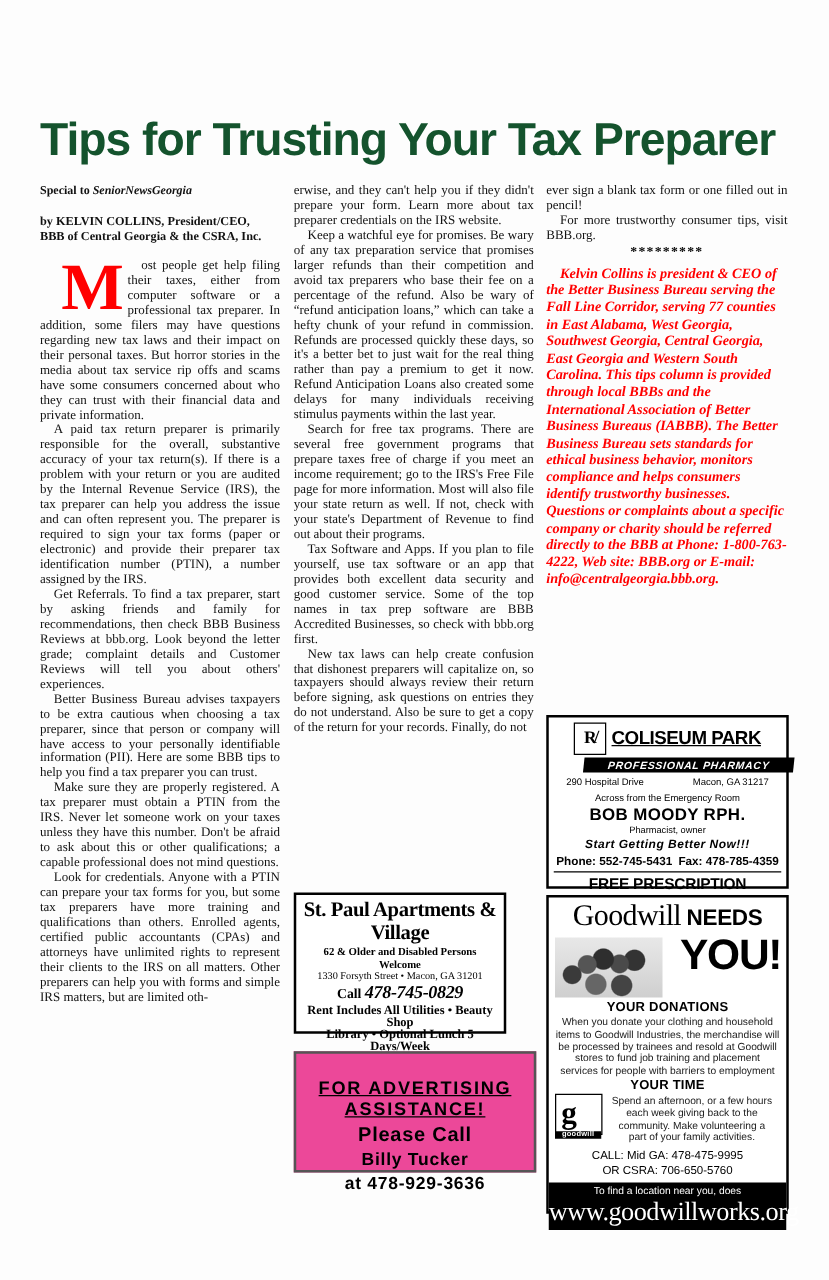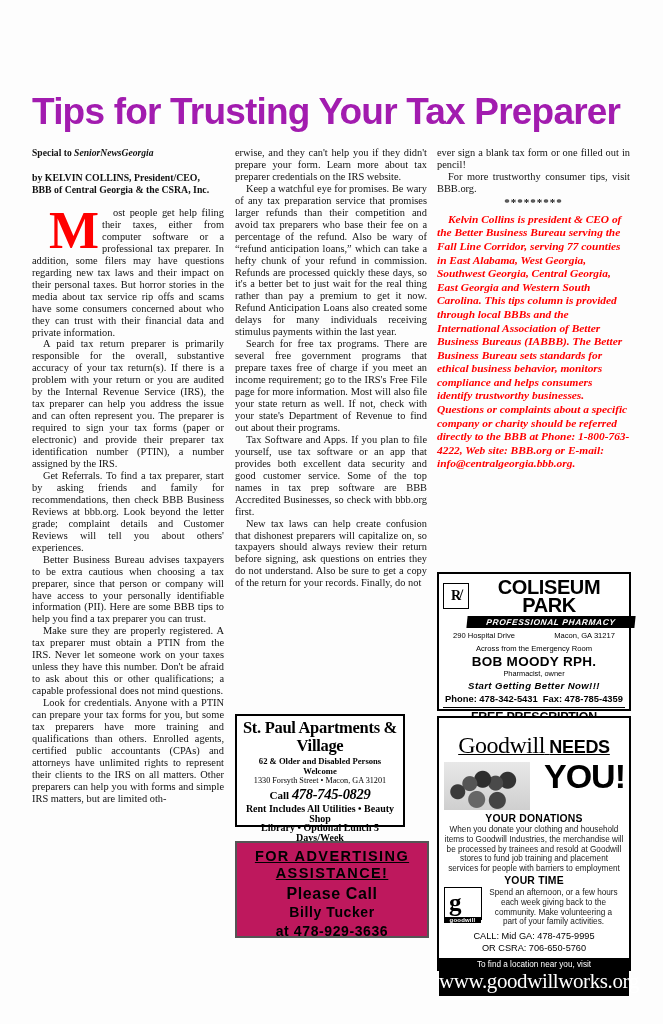--- a/index.html
+++ b/index.html
@@ -27,21 +27,21 @@
   .headline {
     position: absolute;
     left: 32px;
     top: 92px;
     width: 600px;
     font-family: "Liberation Sans", sans-serif;
     font-weight: bold;
     font-size: 37px;
     line-height: 40px;
     letter-spacing: -0.8px;
-    color: #a21caf;
+    color: #14532d;
     white-space: nowrap;
   }
 
   
   .col {
     position: absolute;
     top: 147px;
     font-size: 10.4px;
     line-height: 11.95px;
     text-align: justify;
@@ -133,23 +133,24 @@
     width: 24px; height: 24px;
     border: 1.6px solid #000;
     display: flex; align-items: center; justify-content: center;
     font-family: "Liberation Serif", serif;
     font-weight: bold;
     font-size: 14px;
     flex: none;
   }
   .col-name {
     font-weight: bold;
-    font-size: 20px;
+    font-size: 15px;
     letter-spacing: -0.4px;
     line-height: 18px;
+    text-decoration: underline;
   }
   .col-sub {
     background: #000;
     color: #fff;
     font-weight: bold;
     font-size: 8.4px;
     letter-spacing: 0.6px;
     padding: 1px 8px;
     margin: 2px auto 3px 24px;
     width: 152px;
@@ -241,25 +242,25 @@
   .icon-access, .icon-eho {
     width: 13px; height: 13px;
     flex: none;
   }
 
   
   #ad-advertising {
     left: 235px; top: 841px;
     width: 194px; height: 97px;
     border: 2px solid #555;
-    background: #be185d;
+    background: #ec4899;
     text-align: center;
     font-family: "Liberation Sans", sans-serif;
     font-weight: bold;
-    padding-top: 5px;
+    padding-top: 20px;
     box-sizing: border-box;
   }
   .adv-l1, .adv-l2 {
     font-size: 14.5px;
     line-height: 17px;
     letter-spacing: 1.4px;
     text-decoration: underline;
   }
   .adv-l3 { font-size: 16px; line-height: 19px; letter-spacing: 0.6px; margin-top: 2px;}
   .adv-l4 { font-size: 14px; line-height: 19px; letter-spacing: 0.6px; }
@@ -269,24 +270,23 @@
   #ad-goodwill {
     left: 437px; top: 716px;
     width: 194px; height: 255px;
     border: 2px solid #000;
     box-sizing: border-box;
     font-family: "Liberation Sans", sans-serif;
     text-align: center;
     background: #fff;
   }
   .gw-head {
-    margin-top: 15px;
+    margin-top: 3px;
     line-height: 24px;
     white-space: nowrap;
-    text-decoration: underline;
   }
   .gw-head .g1 {
     font-family: "Liberation Serif", serif;
     font-size: 24px;
     letter-spacing: -0.5px;
   }
   .gw-head .g2 {
     font-weight: bold;
     font-size: 18px;
     letter-spacing: -0.3px;
@@ -430,21 +430,21 @@
     <div class="col-sub">PROFESSIONAL PHARMACY</div>
     <div class="col-addr">
       <span>290 Hospital Drive</span>
       <span>Macon, GA 31217</span>
     </div>
     <div class="col-line">Across from the Emergency Room</div>
     <div class="col-pharm">BOB MOODY RPH.</div>
     <div class="col-role">Pharmacist, owner</div>
     <div class="col-slogan">Start Getting Better Now!!!</div>
     <div class="col-contact">
-      <span>Phone: 478-342-5431</span>
+      <span>Phone: 552-745-5431</span>
       <span>Fax: 478-785-4359</span>
     </div>
     <div class="col-free">FREE PRESCRIPTION DELIVERY</div>
   </div>
 
   <div class="ad" id="ad-stpaul">
     <div class="sp-title">St. Paul Apartments &amp; Village</div>
     <div class="sp-welcome">62 &amp; Older and Disabled Persons Welcome</div>
     <div class="sp-addr">1330 Forsyth Street • Macon, GA 31201</div>
     <div class="sp-call"><span>Call</span> <span class="num">478-745-0829</span></div>
@@ -492,18 +492,18 @@
       <div class="gw-logo">
         <div class="sq"></div>
         <div class="glyph">g</div>
         <div class="word">goodwill</div>
       </div>
       <div class="gw-body" style="padding-left:0;text-align:center;flex:1;">Spend an afternoon, or a few hours each week giving back to the community. Make volunteering a part of your family activities.</div>
     </div>
     <div class="gw-call">CALL: Mid GA: 478-475-9995</div>
     <div class="gw-call" style="margin-top:0;">OR CSRA: 706-650-5760</div>
     <div class="gw-foot">
-      <div class="f1">To find a location near you, visit</div>
+      <div class="f1">To find a location near you, does</div>
       <div class="f2">www.goodwillworks.org</div>
     </div>
   </div>
 
 </div>
 
 </body></html>

